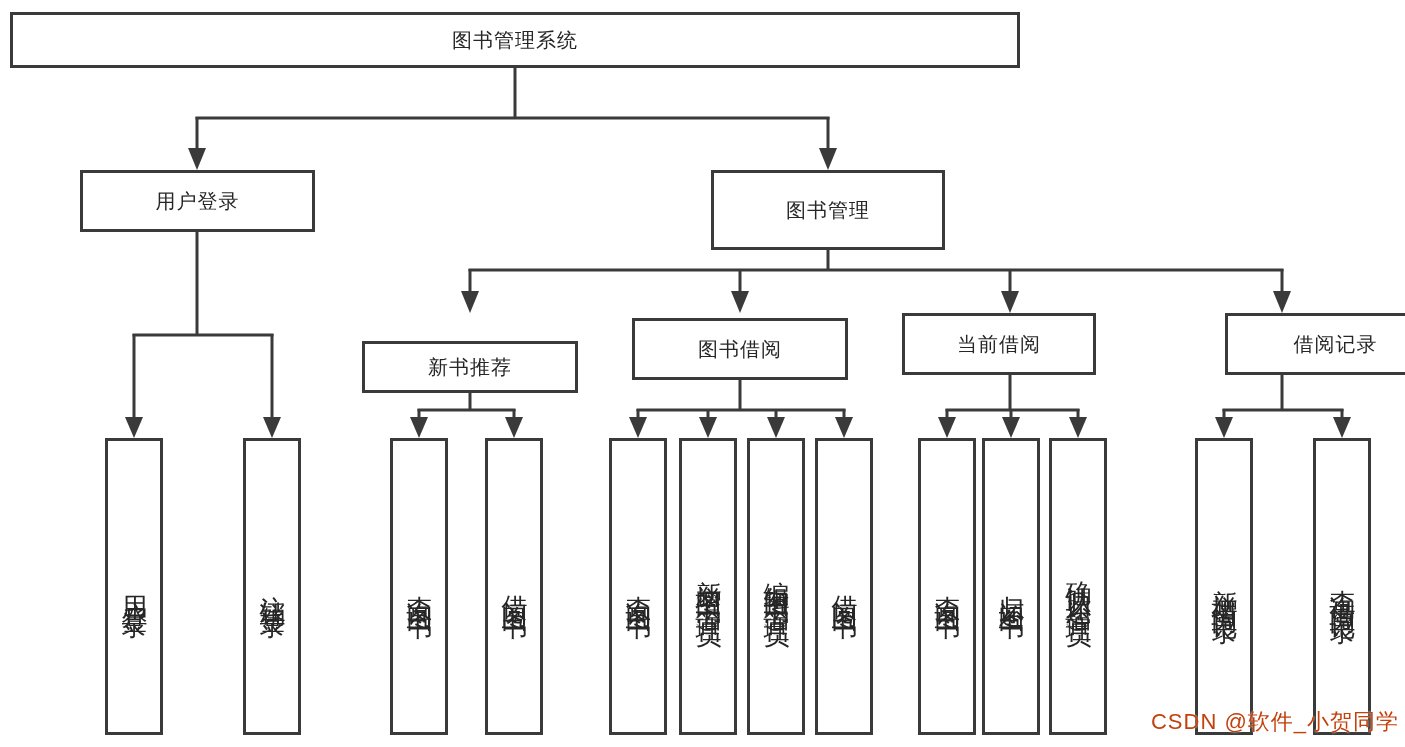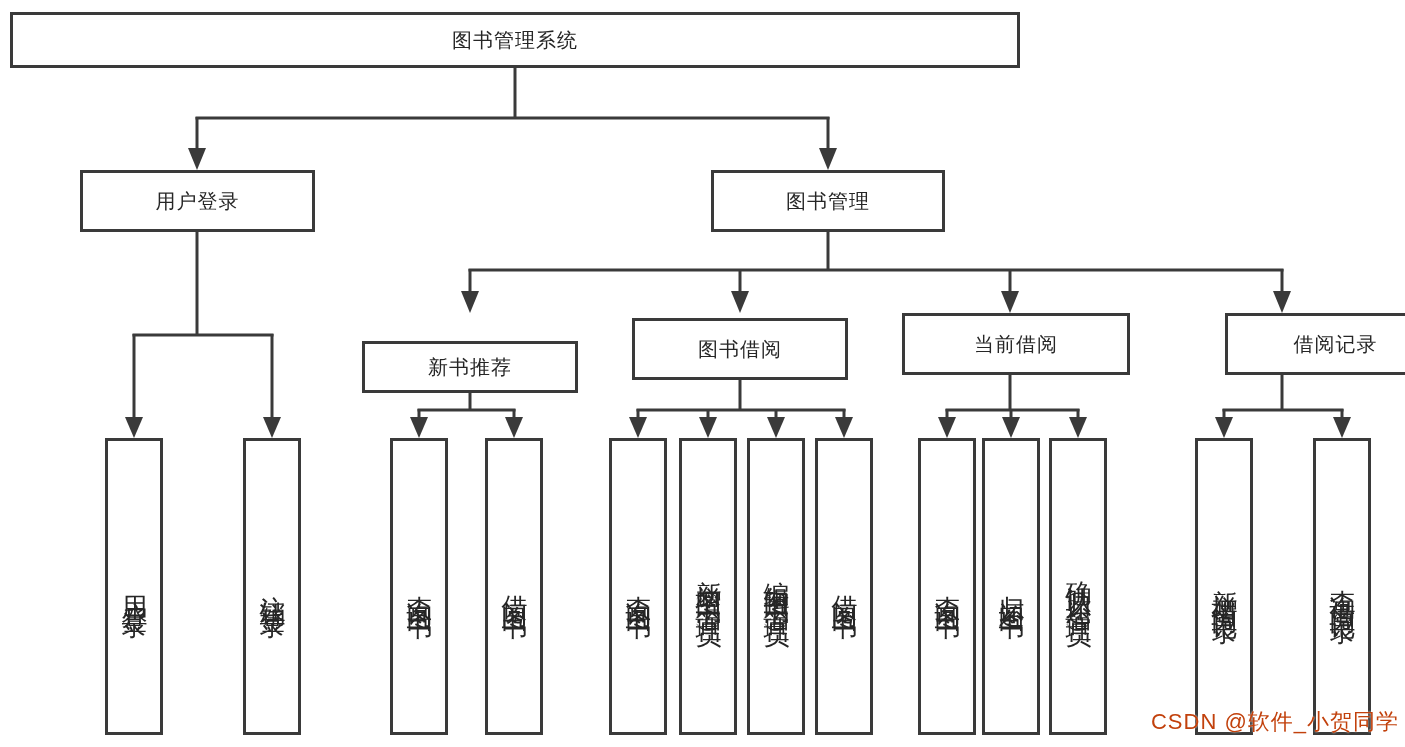--- a/index.html
+++ b/index.html
@@ -129,31 +129,31 @@
     </g>
   </svg>
 
   <div class="node hnode" style="left:10px; top:12px; width:1010px; height:56px;">
     <span>图书管理系统</span>
   </div>
 
   <div class="node hnode" style="left:80px; top:170px; width:235px; height:62px;">
     <span>用户登录</span>
   </div>
-  <div class="node hnode" style="left:711px; top:170px; width:234px; height:62px;">
+  <div class="node hnode" style="left:711px; top:170px; width:234px; height:80px;">
     <span>图书管理</span>
   </div>
 
   <div class="node hnode" style="left:362px; top:313px; width:216px; height:52px;margin-top:28px;">
     <span>新书推荐</span>
   </div>
   <div class="node hnode" style="left:632px; top:318px; width:216px; height:62px;">
     <span>图书借阅</span>
   </div>
-  <div class="node hnode" style="left:902px; top:313px; width:228px; height:62px;">
+  <div class="node hnode" style="left:902px; top:313px; width:194px; height:62px;">
     <span>当前借阅</span>
   </div>
   <div class="node hnode" style="left:1225px; top:313px; width:221px; height:62px;">
     <span>借阅记录</span>
   </div>
 
   <div class="node leaf" style="left:105px;">
     <span class="vtext">用户登录</span>
   </div>
   <div class="node leaf" style="left:243px;">

